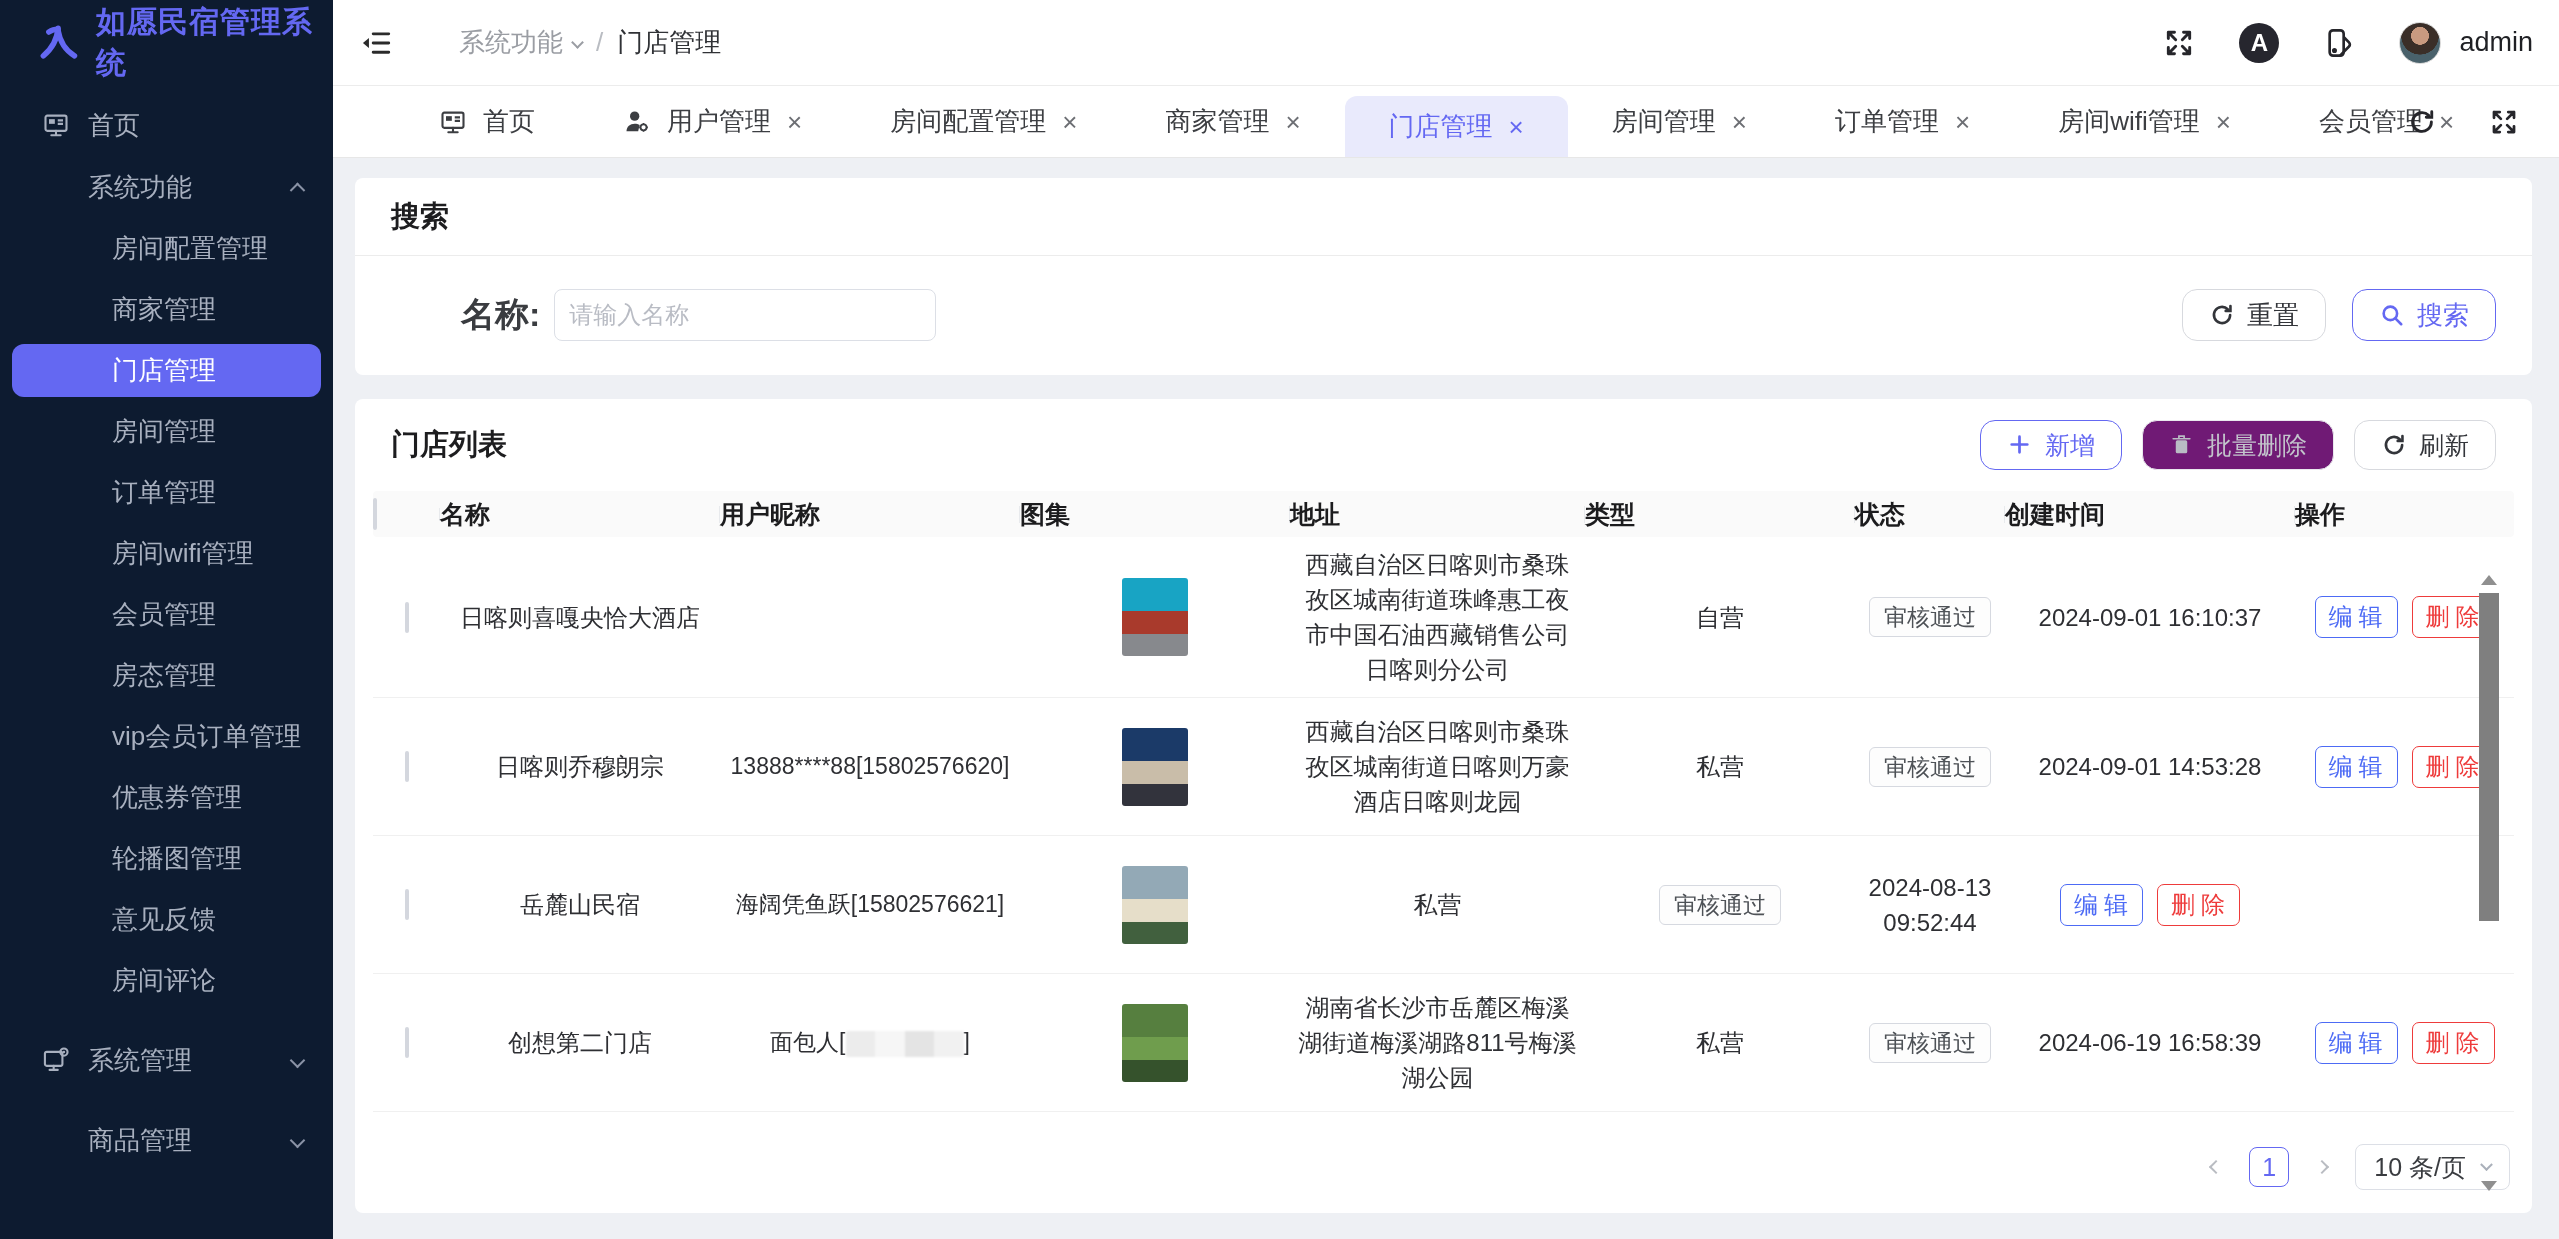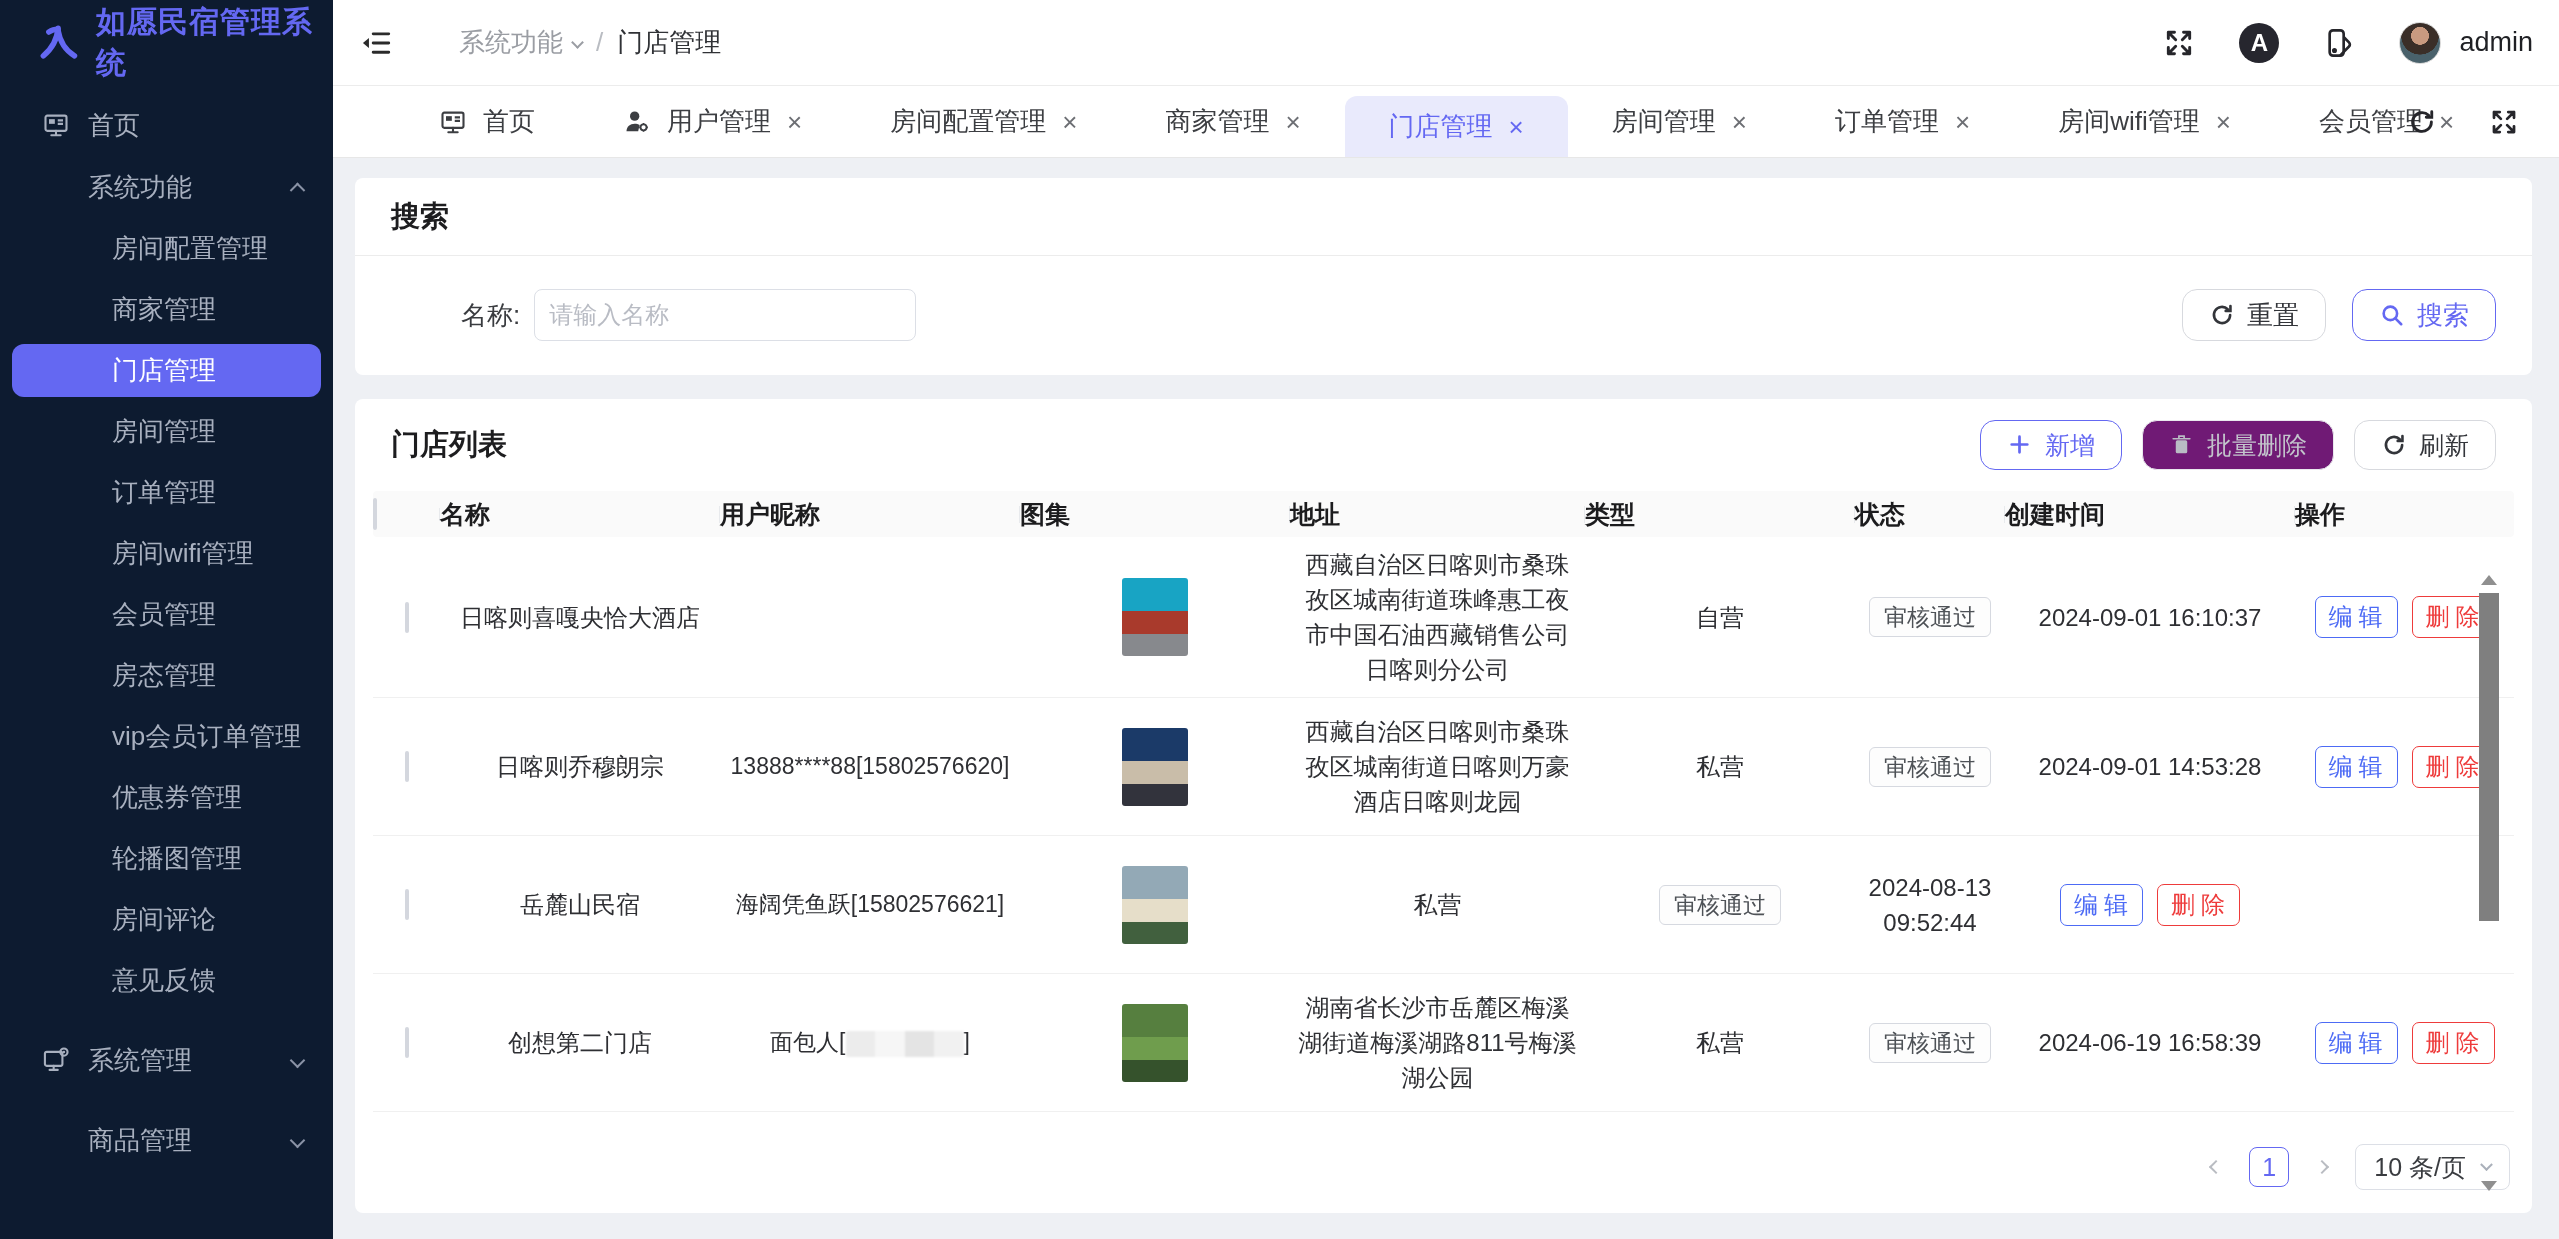--- a/index.html
+++ b/index.html
@@ -53,21 +53,21 @@
   .tab-tools { display:flex; align-items:center; gap:52px; padding:0 40px; }
   .tab-tools .tool-ic { width:30px; height:30px; }
 
   
   .content { flex:1; padding:20px 27px 0 22px; overflow:hidden; }
   .card { background:#fff; border-radius:8px; }
   .search-card { height:197px; }
   .card-title-row { height:78px; display:flex; align-items:center; padding:0 36px; border-bottom:1px solid #ececec; }
   .card-title { font-size:29px; font-weight:bold; color:#1d1d1f; }
   .search-form { display:flex; align-items:center; padding:0 36px; height:118px; }
-  .fld-label { font-size:26px; color:#3a3c40; margin-left:70px; margin-right:14px; }
+  .fld-label { font-size:34px; color:#3a3c40; margin-left:70px; margin-right:14px;font-weight:bold; }
   .fld-input { width:382px; height:52px; border:1px solid #dcdfe6; border-radius:8px; padding:0 14px; font-size:24px; color:#b91c1c; outline:none; font-family:inherit; }
   .fld-input::placeholder { color:#b9bcc4; }
   .search-actions { margin-left:auto; display:flex; gap:26px; }
   .btn { display:flex; align-items:center; justify-content:center; gap:12px; height:52px; border-radius:15px; font-size:26px; background:#fff; border:1px solid #d7d9de; color:#33353a; cursor:pointer; padding:0 26px; font-family:inherit; }
   .btn .bic { width:26px; height:26px; }
   .btn.primary-o { border-color:#6468f2; color:#6468f2; }
   .btn.disabled { color:#c3c5cc; border-color:#e9e9ee; background:#701a75; cursor:default; }
 
   .list-card { margin-top:24px; height:814px; position:relative; display:flex; flex-direction:column; }
   .list-head { height:92px; display:flex; align-items:center; padding:0 36px 0 36px; }
@@ -171,24 +171,24 @@
           <div class="mi">
             <span class="lbl">vip会员订单管理</span>
           </div>
           <div class="mi">
             <span class="lbl">优惠券管理</span>
           </div>
           <div class="mi">
             <span class="lbl">轮播图管理</span>
           </div>
           <div class="mi">
+            <span class="lbl">意见反馈</span>
+          </div>
+          <div class="mi">
             <span class="lbl">房间评论</span>
-          </div>
-          <div class="mi">
-            <span class="lbl">意见反馈</span>
           </div>
         </div>
         <div class="mi grp-gap">
           <span class="ic">
             <svg viewBox="0 0 24 24" width="28" height="28" fill="none" stroke="currentColor" stroke-width="1.8">
               <rect x="2.5" y="5" width="15" height="12" rx="1.5"></rect>
               <path d="M10 17v3M6.5 20.5h7" stroke-linecap="round"></path>
               <circle cx="18.8" cy="5.2" r="3.1"></circle>
               <circle cx="18.8" cy="5.2" r="1.1" fill="currentColor" stroke="none"></circle>
             </svg>

